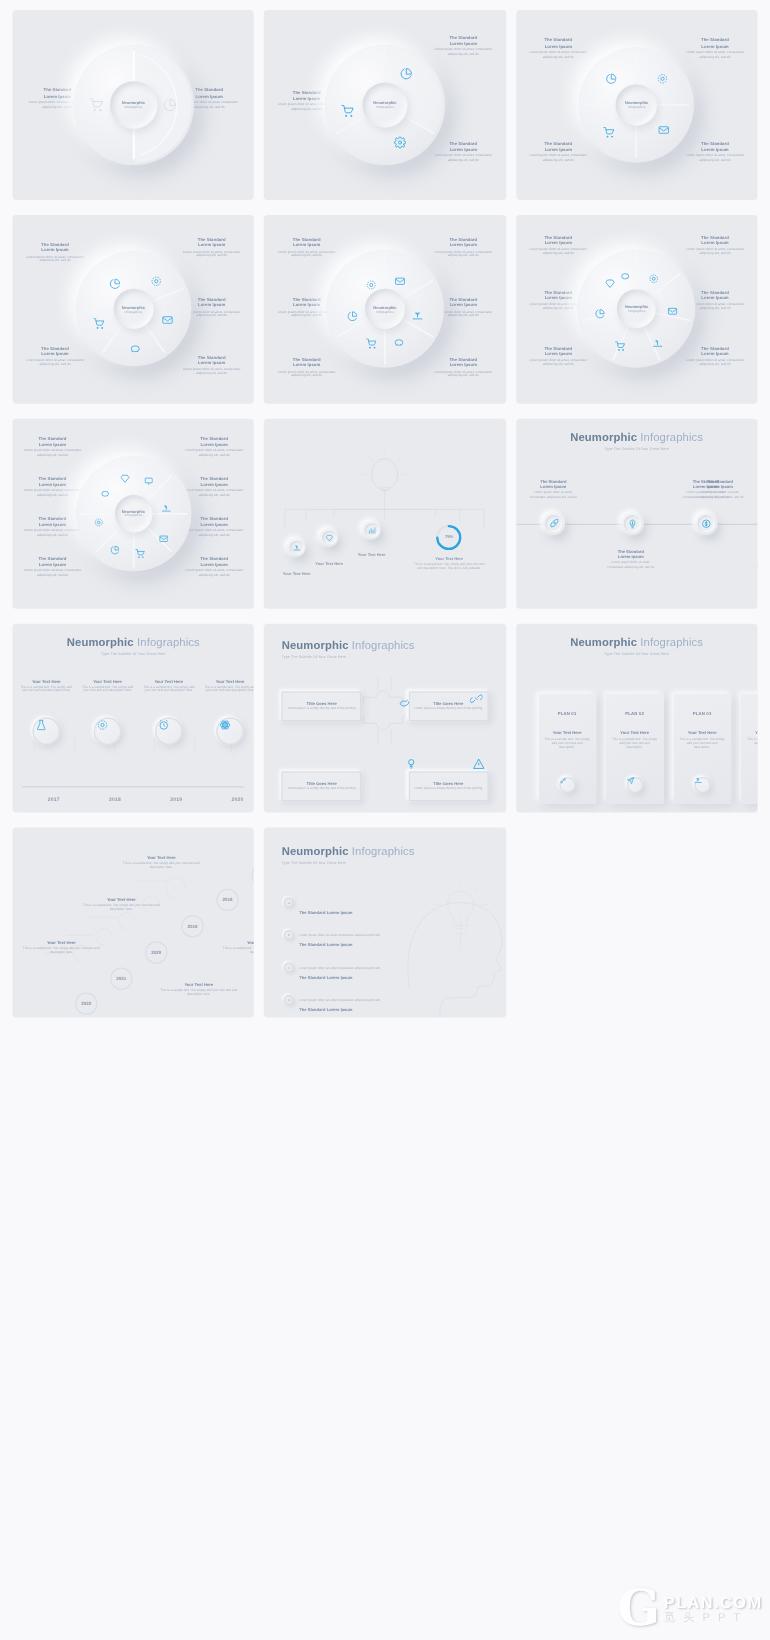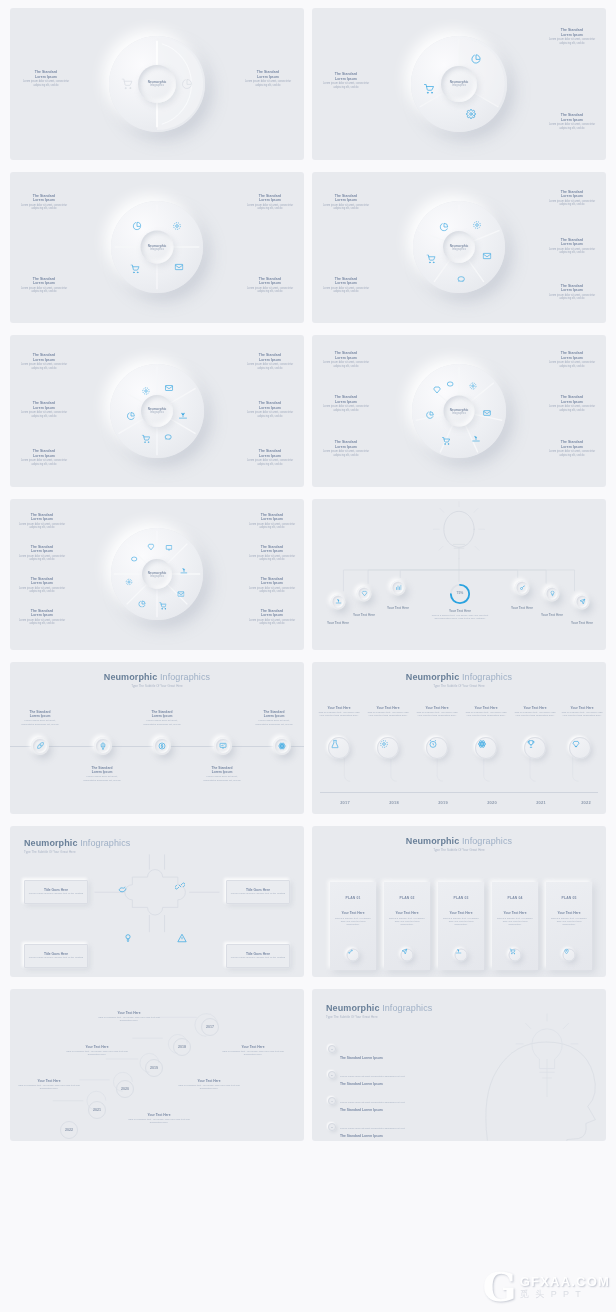--- a/index.html
+++ b/index.html
@@ -7,21 +7,21 @@
   body {
     background:#f9f9fb;
     font-family:"Liberation Sans", sans-serif;
     position:relative;
     overflow:hidden;
   }
   .grid {
     width:616px; height:1312px;
     padding:8px 10px;
     display:grid;
-    grid-template-columns:1fr 1fr;
+    grid-template-columns:1fr 1fr 1fr;
     grid-template-rows:repeat(8, 1fr);
     gap:12px 8px;
   }
   .panel {
     background:#e8eaee;
     border-radius:3px;
     position:relative;
     overflow:hidden;
   }
 
@@ -1150,16 +1150,16 @@
       <span class="bullet">d</span>
       <span><span class="lh">The Standard Lorem Ipsum</span><br></span>
     </div>
   </div>
 
 </div>
 
 <div class="wm">
   <span class="g">G</span>
   <span class="wt">
-    <span class="w1">GFXAA.COM</span>
+    <span class="w1">PLAN.COM</span>
     <span class="w2">觅 头 P P T</span>
   </span>
 </div>
 
 </body></html>

